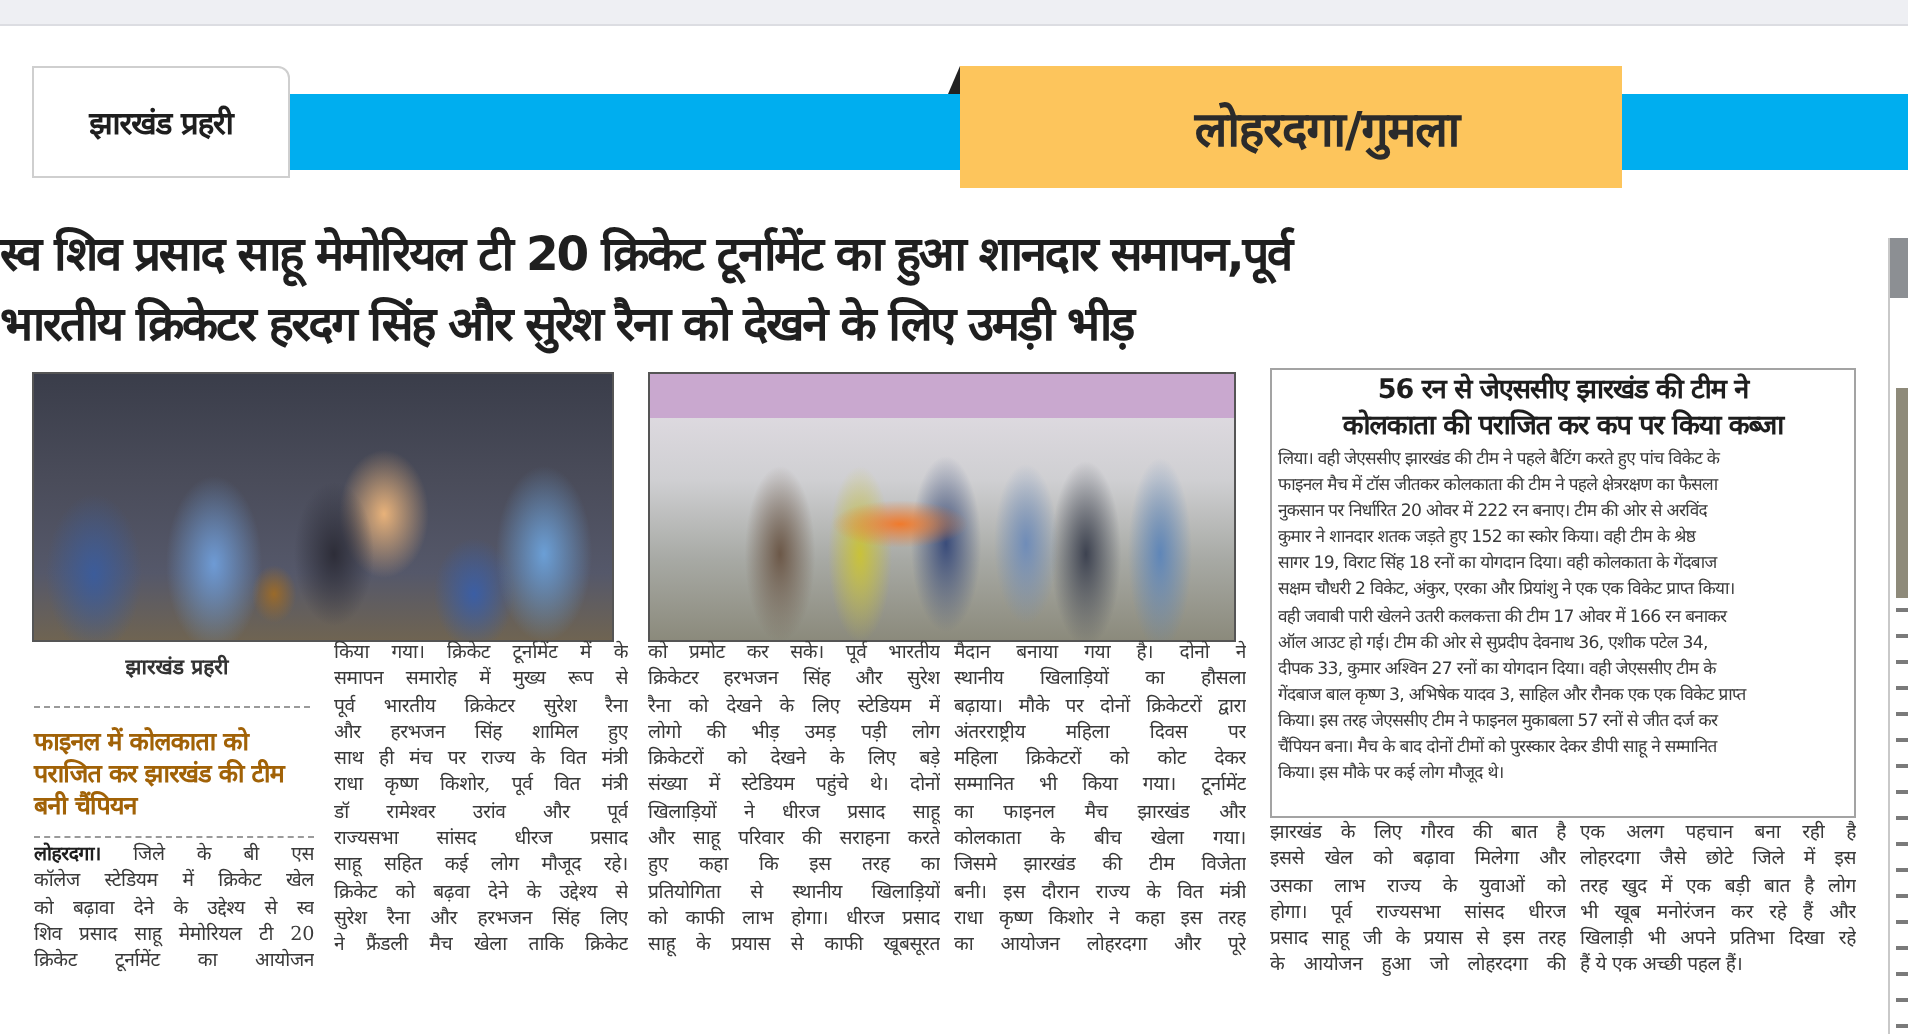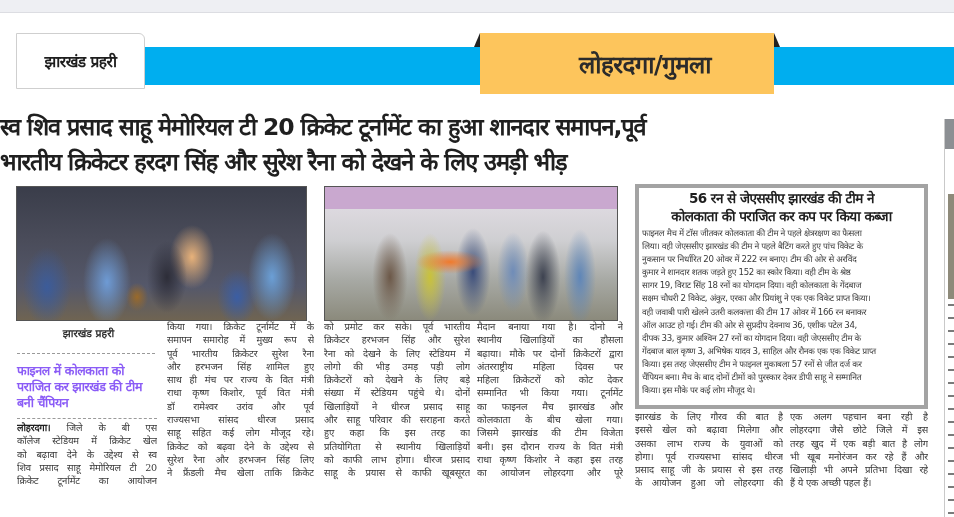--- a/index.html
+++ b/index.html
@@ -5,21 +5,21 @@
     * { box-sizing: border-box; margin: 0; padding: 0; }
     html, body { width: 954px; height: 517px; overflow: hidden; background: #ffffff; }
     body { position: relative; font-family: "DejaVu Sans", sans-serif; color: #2a2a2a; }
 
     .topbar { position: absolute; left: 0; top: 0; width: 954px; height: 13px; background: #eeeff3; border-bottom: 1px solid #dcdde2; }
 
     .band { position: absolute; left: 143px; top: 47px; width: 811px; height: 38px; background: #00aeef; }
     .brand-box { position: absolute; left: 16px; top: 33px; width: 129px; height: 56px; background: #fff; border: 1px solid #cfcfcf; border-radius: 0 6px 0 0; display: flex; align-items: center; justify-content: center; }
     .brand-box span { font-family: "DejaVu Sans", sans-serif; font-weight: bold; font-size: 15.5px; color: #1e1e1e; letter-spacing: -0.5px; }
 
-    .section-tab { position: absolute; left: 480px; top: 33px; width: 294px; height: 61px; background: #fdc55c; display: flex; align-items: center; justify-content: center; padding-left: 36px; }
+    .section-tab { position: absolute; left: 480px; top: 33px; width: 331px; height: 61px; background: #fdc55c; display: flex; align-items: center; justify-content: center; padding-left: 36px; }
     .section-tab span { font-weight: bold; font-size: 24px; color: #2b2b2b; letter-spacing: -0.5px; }
     .tab-notch-l { position: absolute; left: 474px; top: 33px; width: 0; height: 0; border-left: 6px solid transparent; border-bottom: 14px solid #222; }
     .tab-notch-r { position: absolute; left: 774px; top: 33px; width: 0; height: 0; border-right: 6px solid transparent; border-bottom: 14px solid #222; }
 
     .headline { position: absolute; left: 0; top: 110px; width: 940px; text-align: left; font-weight: bold; color: #1f1f1f; font-size: 23.5px; line-height: 35px; letter-spacing: -1.1px; }
 
     .photo { position: absolute; overflow: hidden; border: 1px solid #555; }
     .photo1 { left: 16px; top: 186px; width: 291px; height: 135px;
       background:
         radial-gradient(ellipse 30px 50px at 30px 100px, #3c5c9a 0, transparent 80%),
@@ -40,28 +40,28 @@
         radial-gradient(ellipse 22px 55px at 148px 85px, #3a4c7a 0, transparent 80%),
         radial-gradient(ellipse 20px 50px at 188px 85px, #6f8cb8 0, transparent 80%),
         radial-gradient(ellipse 22px 58px at 218px 90px, #3d4250 0, transparent 80%),
         radial-gradient(ellipse 20px 60px at 255px 90px, #5f86b8 0, transparent 80%),
         linear-gradient(180deg, #e6e0e8 0%, #cfcfd2 40%, #a7a9a4 70%, #8b8a7c 100%);
     }
 
     .caption { position: absolute; left: 16px; top: 326px; width: 145px; text-align: center; font-size: 10.5px; font-weight: bold; color: #333; }
     .dashed { position: absolute; border-top: 1px dashed #9a9a9a; height: 0; }
 
-    .subhead { position: absolute; left: 17px; top: 363px; width: 144px; color: #8b5cf6; font-weight: bold; font-size: 12.5px; line-height: 16px; letter-spacing: -0.4px; }
+    .subhead { position: absolute; left: 17px; top: 363px; width: 144px; color: #a16207; font-weight: bold; font-size: 12.5px; line-height: 16px; letter-spacing: -0.4px; }
 
     .col { position: absolute; font-family: "DejaVu Serif", serif; font-size: 9.6px; line-height: 13.3px; color: #3a3a3a; text-align: justify; text-align-last: justify; letter-spacing: -0.2px; }
     .col .line { display: block; white-space: nowrap; overflow: hidden; text-align: justify; text-align-last: justify; }
     .col .line.last { text-align-last: left; }
     .col b { font-family: Liberation Sans, sans-serif; font-weight: bold; color: #1e1e1e; }
 
-    .box { position: absolute; left: 635px; top: 184px; width: 293px; height: 225px; border: 4px solid #a3a3a3; }
+    .box { position: absolute; left: 635px; top: 184px; width: 293px; height: 225px; border: 1px solid #a3a3a3; }
     .box-title { position: absolute; left: 0; top: 2px; width: 100%; text-align: center; font-weight: bold; font-size: 13.5px; line-height: 17.5px; color: #1e1e1e; letter-spacing: -0.5px; }
     .box-body { position: absolute; left: 3px; top: 39px; width: 287px; font-family: "DejaVu Sans", sans-serif; font-size: 8.6px; line-height: 13.1px; color: #3a3a3a; letter-spacing: -0.35px; }
     .box-body .line { display: block; white-space: nowrap; overflow: hidden; }
 
     .nextpage { position: absolute; left: 944px; top: 119px; width: 10px; height: 400px; background: #fff; border-left: 1px solid #c9c9c9; }
     .nextpage .tab { position: absolute; left: 0; top: 0; width: 10px; height: 30px; background: #8c8f93; }
     .nextpage .pic { position: absolute; left: 3px; top: 75px; width: 7px; height: 105px; background: #8e8a7a; }
     .nextpage .txt { position: absolute; left: 3px; top: 185px; width: 7px; height: 210px; background: repeating-linear-gradient(180deg, #7a7a7a 0 2px, #fff 2px 13px); }
   </style>
 </head>
@@ -145,22 +145,22 @@
   <span class="line">राधा कृष्ण किशोर ने कहा इस तरह</span>
   <span class="line">का आयोजन लोहरदगा और पूरे</span>
 </div>
 
 <div class="box">
   <div class="box-title">
     <div>56 रन से जेएससीए झारखंड की टीम ने</div>
     <div>कोलकाता की पराजित कर कप पर किया कब्जा</div>
   </div>
   <div class="box-body">
+    <span class="line">लिया। वही जेएससीए झारखंड की टीम ने पहले बैटिंग करते हुए पांच विकेट के</span>
     <span class="line">फाइनल मैच में टॉस जीतकर कोलकाता की टीम ने पहले क्षेत्ररक्षण का फैसला</span>
-    <span class="line">लिया। वही जेएससीए झारखंड की टीम ने पहले बैटिंग करते हुए पांच विकेट के</span>
     <span class="line">नुकसान पर निर्धारित 20 ओवर में 222 रन बनाए। टीम की ओर से अरविंद</span>
     <span class="line">कुमार ने शानदार शतक जड़ते हुए 152 का स्कोर किया। वही टीम के श्रेष्ठ</span>
     <span class="line">सागर 19, विराट सिंह 18 रनों का योगदान दिया। वही कोलकाता के गेंदबाज</span>
     <span class="line">सक्षम चौधरी 2 विकेट, अंकुर, एरका और प्रियांशु ने एक एक विकेट प्राप्त किया।</span>
     <span class="line">वही जवाबी पारी खेलने उतरी कलकत्ता की टीम 17 ओवर में 166 रन बनाकर</span>
     <span class="line">ऑल आउट हो गई। टीम की ओर से सुप्रदीप देवनाथ 36, एशीक पटेल 34,</span>
     <span class="line">दीपक 33, कुमार अश्विन 27 रनों का योगदान दिया। वही जेएससीए टीम के</span>
     <span class="line">गेंदबाज बाल कृष्ण 3, अभिषेक यादव 3, साहिल और रौनक एक एक विकेट प्राप्त</span>
     <span class="line">किया। इस तरह जेएससीए टीम ने फाइनल मुकाबला 57 रनों से जीत दर्ज कर</span>
     <span class="line">चैंपियन बना। मैच के बाद दोनों टीमों को पुरस्कार देकर डीपी साहू ने सम्मानित</span>

